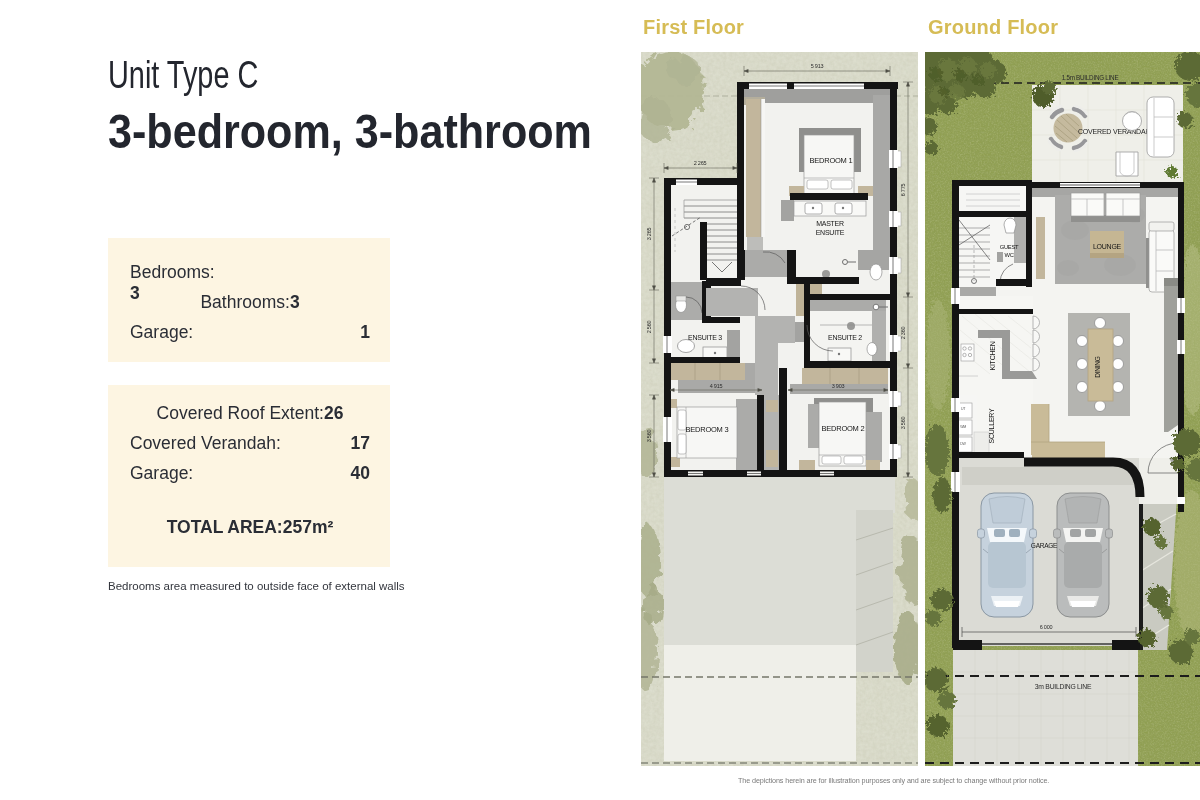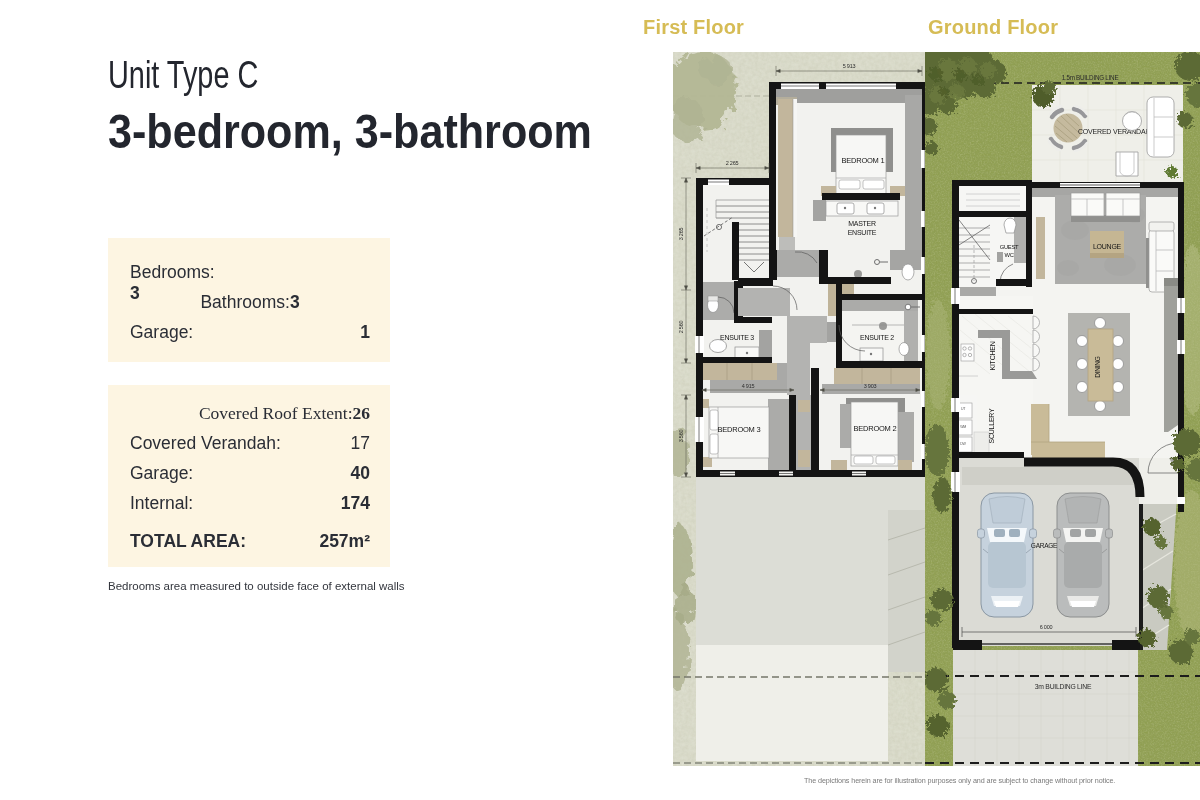--- a/index.html
+++ b/index.html
@@ -30,53 +30,49 @@
 
   <div style="display:flex;justify-content:space-between;height:30px;">
       <span>Garage:</span>
       <span style="font-weight:700;">1</span>
     </div>
 </div>
 
 <div class="abs" style="left:108px;top:385px;width:282px;height:182px;background:#FDF5E2;"></div>
 <div class="abs" style="left:130px;top:403px;width:240px;font-size:17.5px;color:#2a2d35;">
 
-  <div style="display:flex;justify-content:flex-end;height:30px;font-family:Liberation Serif, serif;">
+  <div style="display:flex;justify-content:center;height:30px;">
       <span>Covered Roof Extent:</span>
       <span style="font-weight:700;">26</span>
     </div>
 
   <div style="display:flex;justify-content:space-between;height:30px;">
       <span>Covered Verandah:</span>
-      <span style="font-weight:400;">17</span>
+      <span style="font-weight:700;">17</span>
     </div>
 
   <div style="display:flex;justify-content:space-between;height:30px;">
       <span>Garage:</span>
       <span style="font-weight:700;">40</span>
     </div>
 
-  <div style="display:flex;justify-content:space-between;height:30px;">
-      <span>Internal:</span>
-      <span style="font-weight:700;">174</span>
-    </div>
-
-  <div style="display:flex;justify-content:space-between;height:30px;margin-top:8px;font-weight:700;">
+
+  <div style="display:flex;justify-content:center;height:30px;margin-top:24px;font-weight:700;">
       <span>TOTAL AREA:</span>
       <span>257m²</span>
     </div>
 </div>
 
 <div class="abs" style="left:108px;top:580px;font-size:11.5px;color:#33363d;">Bedrooms area measured to outside face of external walls</div>
 
 <div class="abs heading" style="left:643px;top:16px;">First Floor</div>
 
 <div class="abs heading" style="left:928px;top:16px;">Ground Floor</div>
 
-<div class="abs" style="left:673px;top:52px;width:267px;height:714px;">
+<div class="abs" style="left:641px;top:52px;width:267px;height:714px;">
 <svg width="277" height="714" viewBox="641 52 277 714" font-family="Liberation Sans, sans-serif" letter-spacing="-0.25">
 <defs>
   <filter id="grain1" x="0%" y="0%" width="100%" height="100%">
     <feTurbulence type="fractalNoise" baseFrequency="0.08" numOctaves="4" seed="7"></feTurbulence>
     <feColorMatrix type="matrix" values="0 0 0 0 0.70 0 0 0 0 0.72 0 0 0 0 0.60 1.0 0 0 0 -0.25"></feColorMatrix>
   </filter>
   <filter id="grain2" x="0%" y="0%" width="100%" height="100%">
     <feTurbulence type="fractalNoise" baseFrequency="0.3" numOctaves="2" seed="17"></feTurbulence>
     <feColorMatrix type="matrix" values="0 0 0 0 0.92 0 0 0 0 0.93 0 0 0 0 0.86 0.8 0 0 0 -0.2"></feColorMatrix>
   </filter>
@@ -795,13 +791,13 @@
 <ellipse cx="942" cy="495" rx="9" ry="18" fill="#5C6A36"></ellipse>
 <circle cx="942" cy="600" r="11" fill="#5C6A36"></circle>
 <circle cx="933" cy="618" r="8" fill="#66743D"></circle>
 <circle cx="936" cy="680" r="12" fill="#5C6A36"></circle>
 <circle cx="947" cy="700" r="9" fill="#66743D"></circle>
 <circle cx="938" cy="726" r="11" fill="#55632F"></circle>
 </g>
 </svg>
 </div>
 
-<div class="abs" style="left:804px;top:776px;white-space:nowrap;font-size:7.2px;color:#7a7a7a;letter-spacing:-0.1px;">The depictions herein are for illustration purposes only and are subject to change without prior notice.</div>
+<div class="abs" style="left:738px;top:776px;white-space:nowrap;font-size:7.2px;color:#7a7a7a;letter-spacing:-0.1px;">The depictions herein are for illustration purposes only and are subject to change without prior notice.</div>
 
 </body></html>

